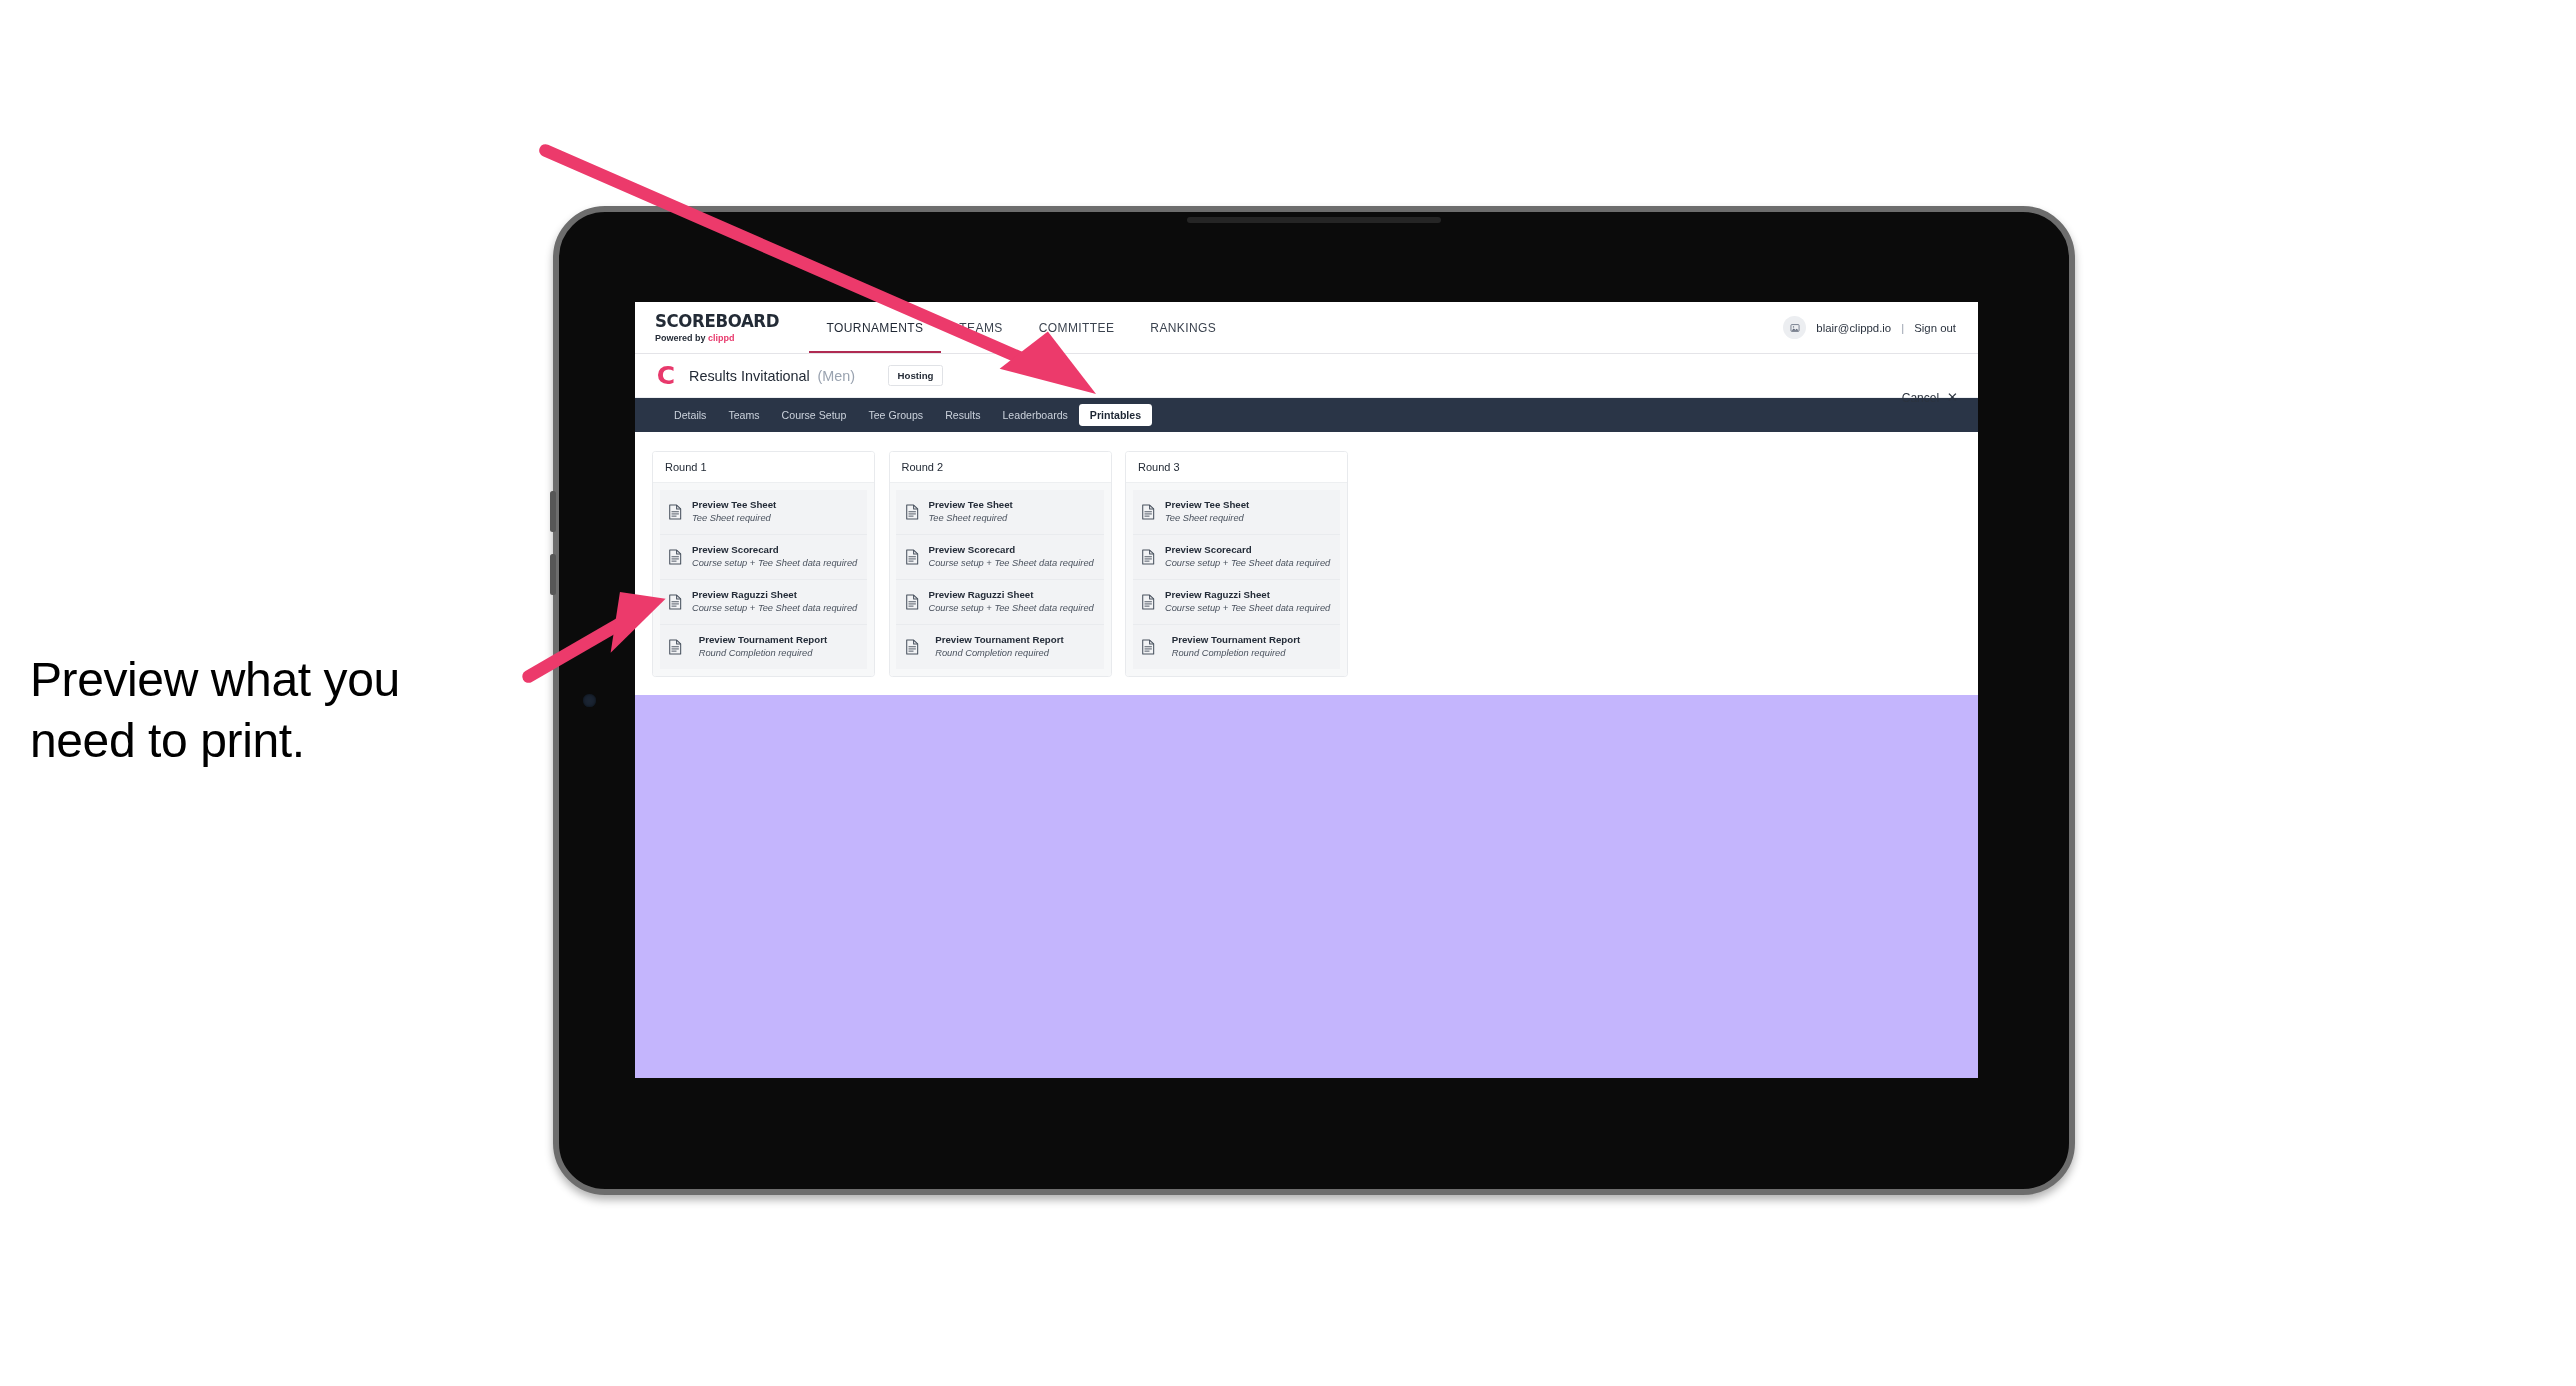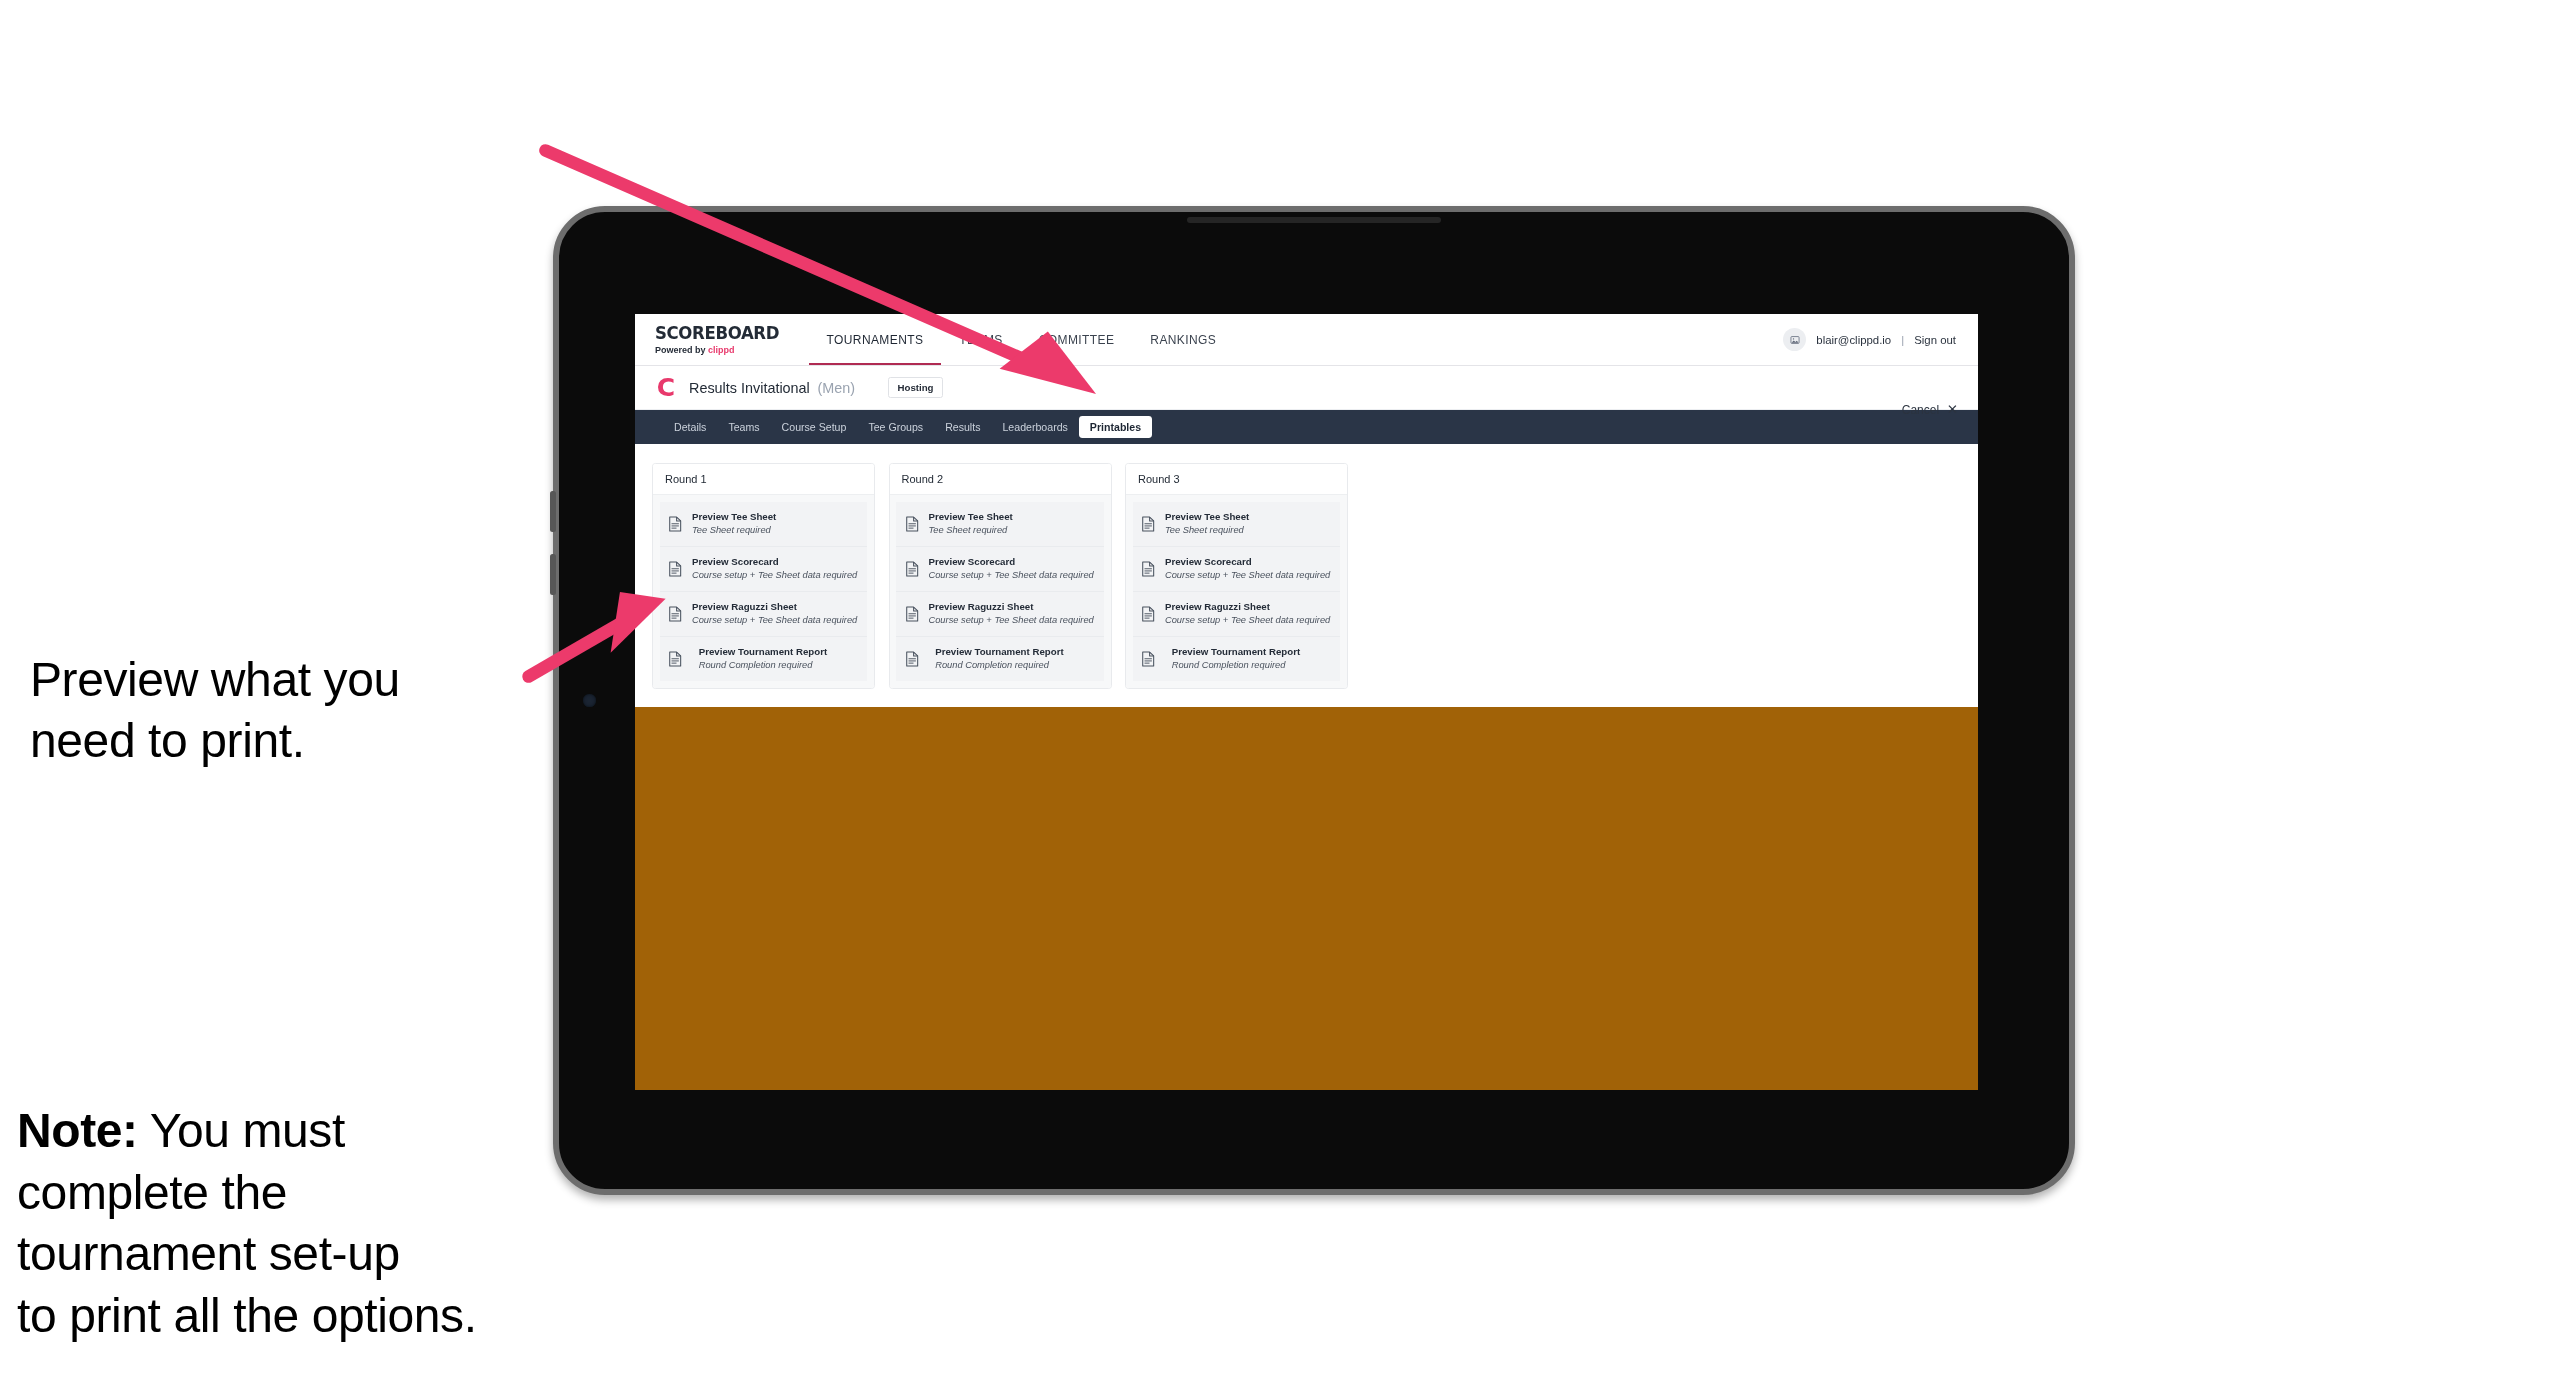--- a/index.html
+++ b/index.html
@@ -54,23 +54,23 @@
   }
   #top-speaker {
     position: absolute; left: 50%; top: 5px; transform: translateX(-50%);
     width: 254px; height: 6px;
     background: #2a2a2a; border-radius: 3.4px; opacity: .85;
   }
 
   
   #screen {
     position: absolute;
-    left: 76px; top: 102px;
+    left: 76px; top: 90px;
     width: 1343px; height: 776px;
-    background: #a16207;
+    background: #c4b5fd;
     overflow: hidden;
   }
 
   
   #topbar {
     display: flex; align-items: stretch;
     height: 52px;
     background: #ffffff;
     border-bottom: 0.8px solid #e4e4e8;
     position: relative;
@@ -214,26 +214,20 @@
 </style>
 </head>
 <body>
 
 <div id="stage">
 
 
   <div class="annot" id="annot-select">Preview what you
  need to print.</div>
 
-  <div class="annot" id="annot-note">
-    <b>Note:</b><span> You must
-complete the
-tournament set-up
-to print all the options.</span>
-  </div>
 
   <div id="tablet">
     <div id="top-speaker"></div>
     <div class="side-btn" id="side-btn-1"></div>
     <div class="side-btn" id="side-btn-2"></div>
     <div id="front-camera"></div>
 
     <div id="screen">
 
       <div id="topbar">

